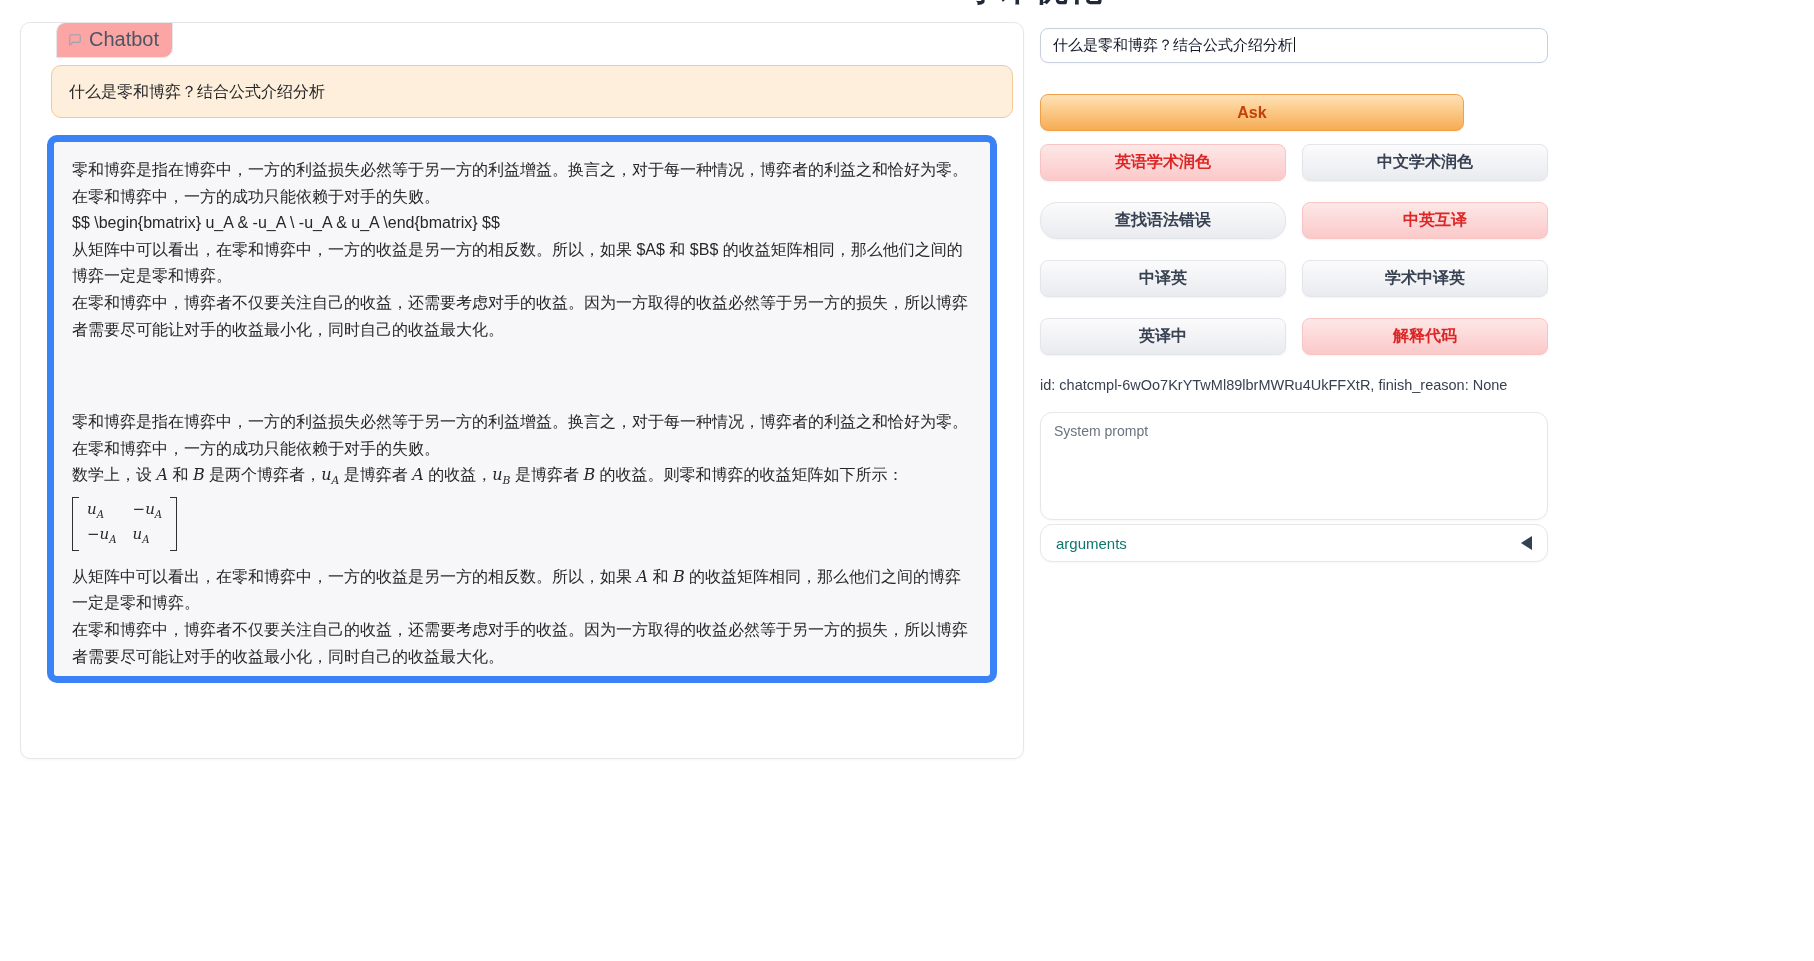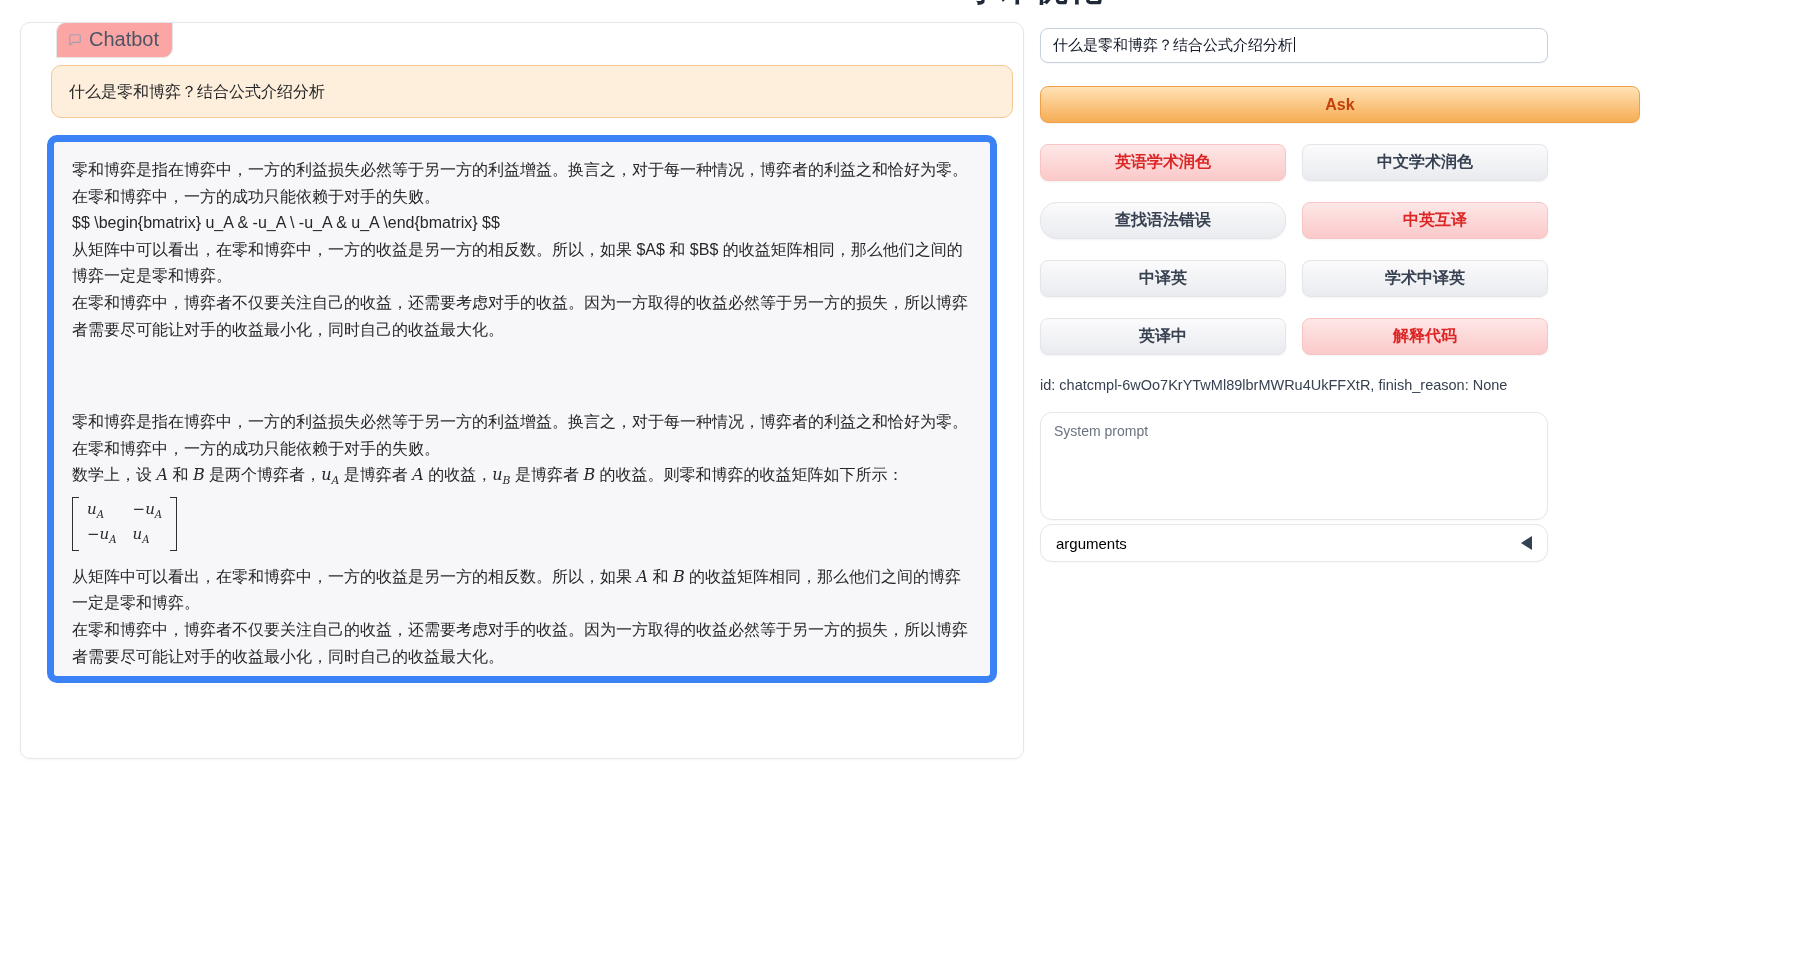--- a/index.html
+++ b/index.html
@@ -47,21 +47,21 @@
   .rp-input { position:absolute; left:1040px; top:28px; width:508px; height:35px;
     background:#fff; border:1px solid #c7d0dd; border-radius:8px;
     padding:7px 12px; font-size:15px; color:#111827; white-space:nowrap; overflow:hidden;
     box-shadow:0 1px 2px rgba(0,0,0,.03); }
   .rp-input .val::after { content:""; display:inline-block; width:0;
     border-left:1.5px solid #111; height:15px; vertical-align:-2px; margin-left:1px; }
 
   .btn { display:flex; align-items:center; justify-content:center;
     font-size:16px; font-weight:700; border-radius:8px; cursor:pointer;
     box-shadow:0 1px 2px rgba(0,0,0,.05); }
-  .btn-ask { position:absolute; left:1040px; top:86px; width:600px; height:37px;
+  .btn-ask { position:absolute; left:1040px; top:94px; width:424px; height:37px;
     background:linear-gradient(180deg,#ffe2b5 0%, #f6ac53 100%);
     border:1px solid #f0a04b; color:#c2410c; }
   .btn-gray { background:linear-gradient(180deg,#fbfbfc 0%, #e9ebef 100%);
     border:1px solid #e2e5ea; color:#374151; }
   .btn-pink { background:linear-gradient(180deg,#fee7e7 0%, #fbc9c9 100%);
     border:1px solid #f9c4c4; color:#dc2626; }
   .fn-btn { position:absolute; width:246px; height:37px; }
 
   .status-line { position:absolute; left:1040px; top:377px; width:508px;
     font-size:14.5px; color:#374151; }
@@ -71,21 +71,21 @@
     padding:10px 13px; box-shadow:0 1px 2px rgba(0,0,0,.03); }
   .sys-label { font-size:14px; color:#6b7280; }
   .sys-input { margin-top:9px; height:37px; background:#fff; border:1px solid #e3e6ea;
     border-radius:8px; padding:8px 12px; font-size:15px; color:#1f2937;
     white-space:nowrap; overflow:hidden; box-shadow:inset 0 1px 2px rgba(0,0,0,.03); }
 
   .accordion { position:absolute; left:1040px; top:524px; width:508px; height:38px;
     background:#fff; border:1px solid #e5e7eb; border-radius:12px;
     display:flex; align-items:center; justify-content:space-between;
     padding:0 15px; cursor:pointer; box-shadow:0 1px 2px rgba(0,0,0,.03); }
-  .accordion .acc-label { font-size:15px; color:#000000; }
+  .accordion .acc-label { font-size:15px; color:#0f766e; }
   .tri-left { width:0; height:0; border-top:7px solid transparent;
     border-bottom:7px solid transparent; border-right:11px solid #334155; }
 </style>
 </head>
 <body>
 
 <div class="cropped-title">ChatGPT 学术优化</div>
 
 <div class="chat-panel">
   <div class="chat-label">

